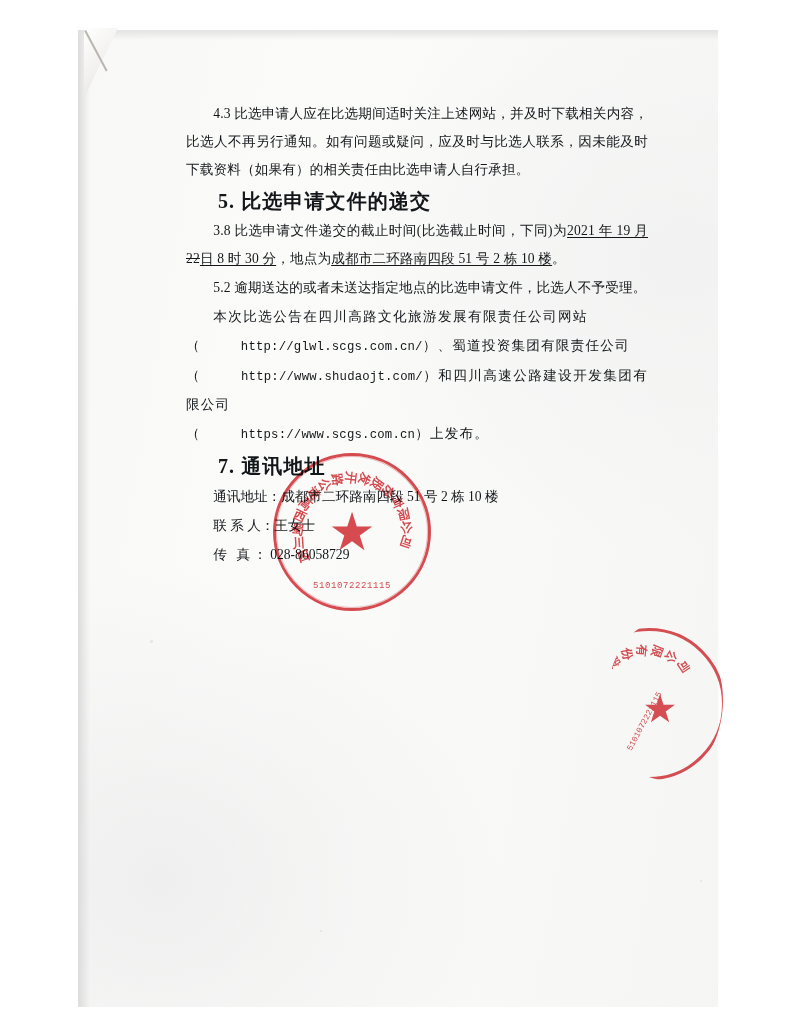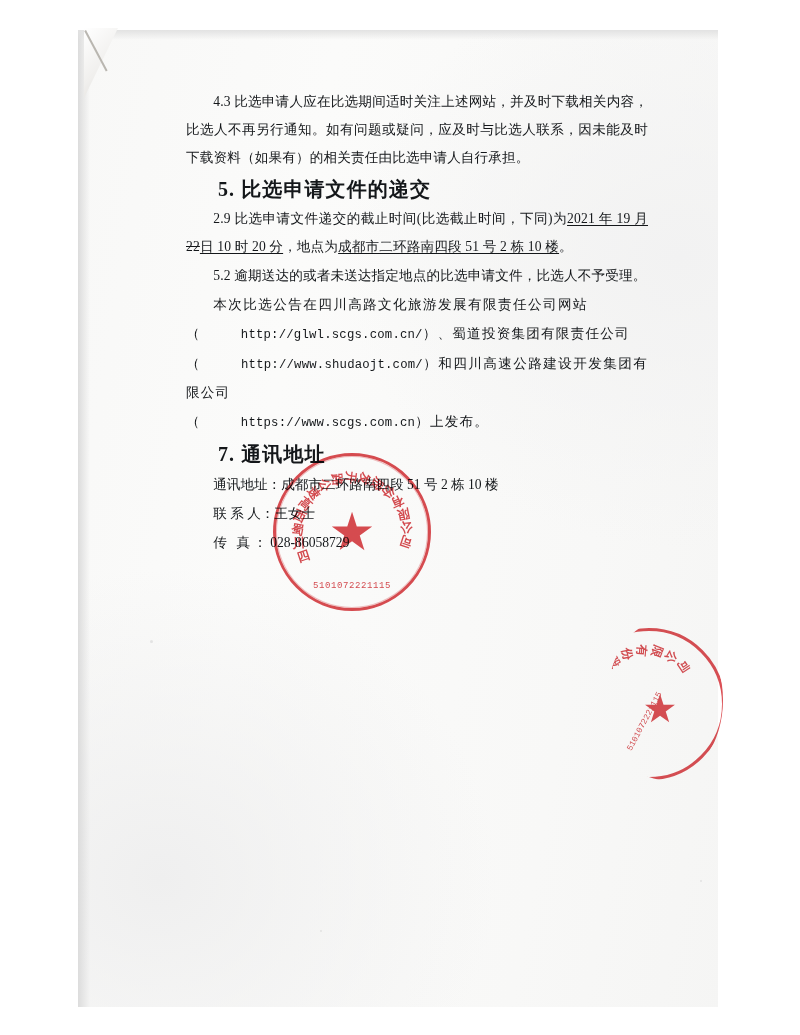--- a/index.html
+++ b/index.html
@@ -61,21 +61,21 @@
     width: 46px; height: 2px;
     background: #b9b6b0;
     transform: rotate(62deg);
     transform-origin: left top;
   }
 
   
   .doc {
     position: absolute;
     left: 186px;
-    top: 88px;
+    top: 100px;
     width: 462px;
     color: #14171a;
     font-size: 13.6px;
     line-height: 28px;
   }
   .p {
     margin: 0 0 1px 0;
     text-align: justify;
     letter-spacing: 0.15px;
   }
@@ -229,21 +229,21 @@
 
 <div class="doc">
 
   <p class="p indent">4.3 比选申请人应在比选期间适时关注上述网站，并及时下载相关内容，比选人不再另行通知。如有问题或疑问，应及时与比选人联系，因未能及时下载资料（如果有）的相关责任由比选申请人自行承担。</p>
 
   <p class="heading">
     <span class="num">5.</span><span>比选申请文件的递交</span>
   </p>
 
   <p class="p indent">
-    <span>2.9 比选申请文件递交的截止时间(比选截止时间，下同)为</span><span class="u">2021 年 19 月</span><span class="u strike">22</span><span class="u">日 10 时 20 分</span><span>，地点为</span><span class="u">成都市二环路南四段 51 号 2 栋 10 楼</span><span>。</span>
+    <span>3.8 比选申请文件递交的截止时间(比选截止时间，下同)为</span><span class="u">2021 年 19 月</span><span class="u strike">22</span><span class="u">日 8 时 30 分</span><span>，地点为</span><span class="u">成都市二环路南四段 51 号 2 栋 10 楼</span><span>。</span>
   </p>
 
   <p class="p indent">5.2 逾期送达的或者未送达指定地点的比选申请文件，比选人不予受理。</p>
 
 
   <p class="p indent spread" style="letter-spacing:1.4px;">本次比选公告在四川高路文化旅游发展有限责任公司网站</p>
   <p class="p" style="letter-spacing:1.2px;">
     <span>（</span><span class="mono">http://glwl.scgs.com.cn/</span><span>）、蜀道投资集团有限责任公司</span>
   </p>
   <p class="p" style="letter-spacing:1.2px;">

